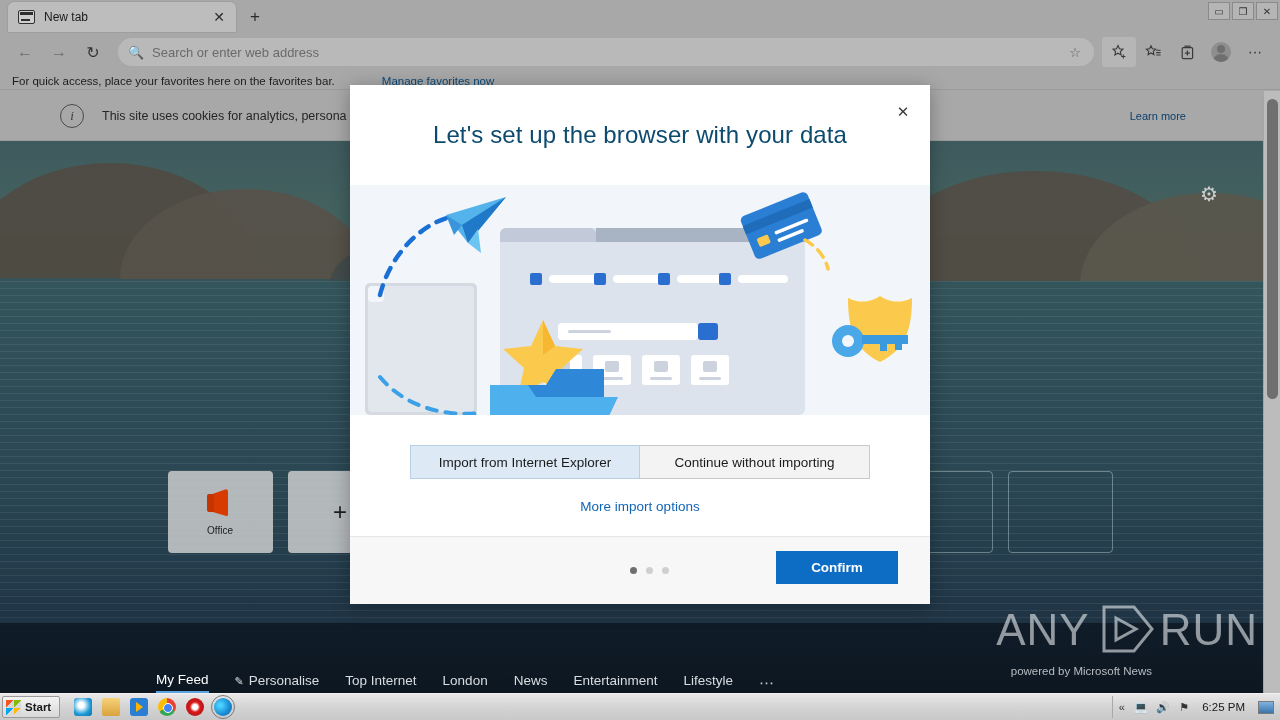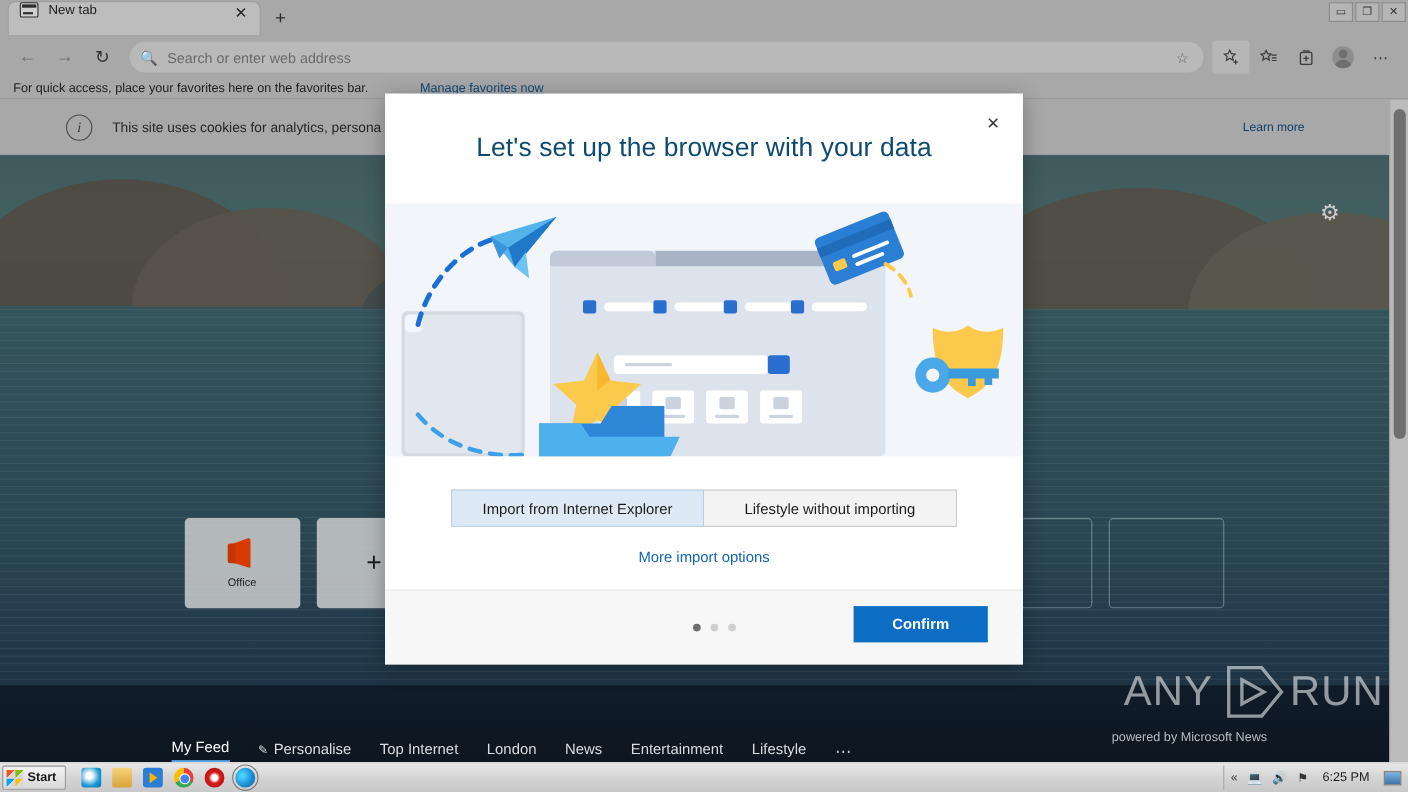--- a/index.html
+++ b/index.html
@@ -20,21 +20,21 @@
   .titlebar {
     position: relative; height: 32px; width: 100%;
     background: #a8a8a8;
     display: flex; align-items: flex-end;
   }
   .tab {
     margin-left: 8px; margin-bottom: 0;
     width: 228px; height: 30px;
     background: #bdbdbd;
     border-radius: 6px 6px 0 0;
-    display: flex; 
+    display: flex; align-items: center;
     padding: 0 8px 0 10px;
     box-shadow: 0 0 0 1px rgba(0,0,0,0.06);
   }
   .tab-favicon {
     width: 17px; height: 14px; flex: none;
     border: 1.6px solid #2f2f2f; border-radius: 2px;
     position: relative; background: #cfcfcf;
   }
   .tab-favicon::before {
     content: ""; position: absolute; left: 1px; right: 1px; top: 1px; height: 3px;
@@ -216,23 +216,23 @@
   .newsnav-item .pen { margin-right: 5px; font-size: 11px; }
   .newsnav-more { font-size: 15px; color: #c3c8cd; letter-spacing: 1px; }
   .powered {
     position: absolute; right: 128px; bottom: 16px;
     font-size: 11.5px; color: #b7bcc2;
   }
 
   
   .anyrun {
     position: absolute; right: 22px; bottom: 38px;
-    display: flex; align-items: center; gap: 4px;
+    display: flex; align-items: flex-end; gap: 4px;
     color: rgba(228,232,236,.62);
-    font-size: 38px; letter-spacing: 1px; font-weight: 400;
+    font-size: 44px; letter-spacing: 1px; font-weight: 400;
     pointer-events: none;
   }
   .anyrun .play {
     width: 62px; height: 52px; position: relative; display:inline-block;
   }
   .anyrun .play svg { display:block; }
 
   
   .pagescroll {
     position: absolute; right: 0; top: 91px; width: 17px; height: 602px;
@@ -561,21 +561,21 @@
             <circle cx="498" cy="156" r="16" fill="#4aa8e8"></circle>
             <circle cx="498" cy="156" r="6" fill="#f2f6fa"></circle>
             <path d="M512 150 h46 l0 9 -6 0 0 6 -7 0 0 -6 -8 0 0 7 -7 0 0 -7 -18 0z" fill="#3b9ade"></path>
           </g>
         </svg>
       </div>
 
       <div class="dialog-body">
         <div class="segmented">
           <div class="seg s1 selected">Import from Internet Explorer</div>
-          <div class="seg s2">Lifestyle without importing</div>
+          <div class="seg s2">Continue without importing</div>
         </div>
         <div class="moreopts">More import options</div>
       </div>
 
       <div class="dialog-foot">
         <div class="dots">
           <div class="dot on"></div>
           <div class="dot"></div>
           <div class="dot"></div>
         </div>

